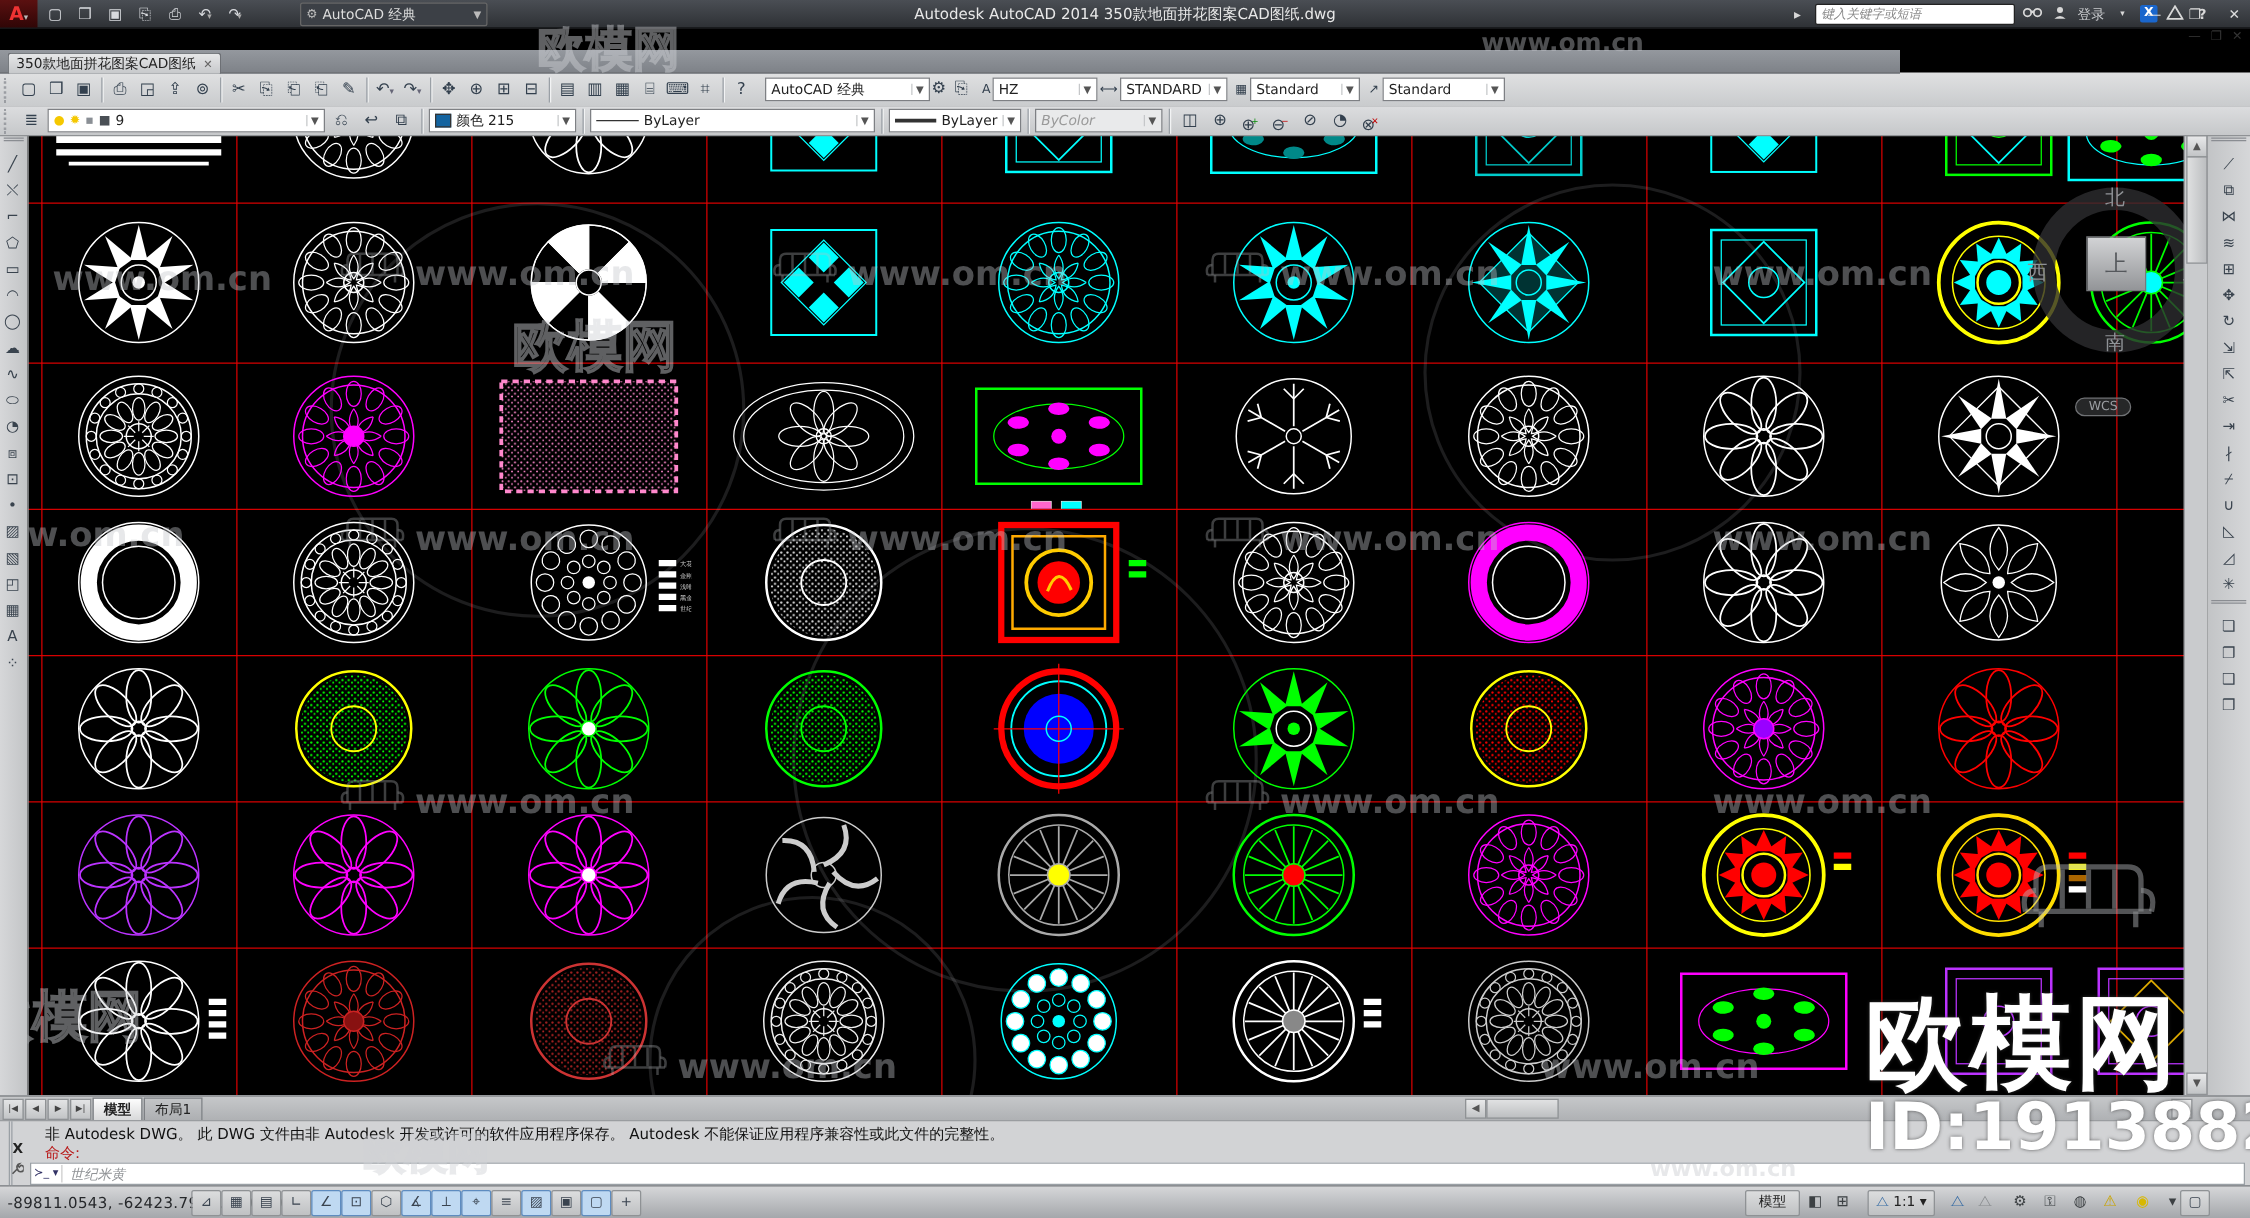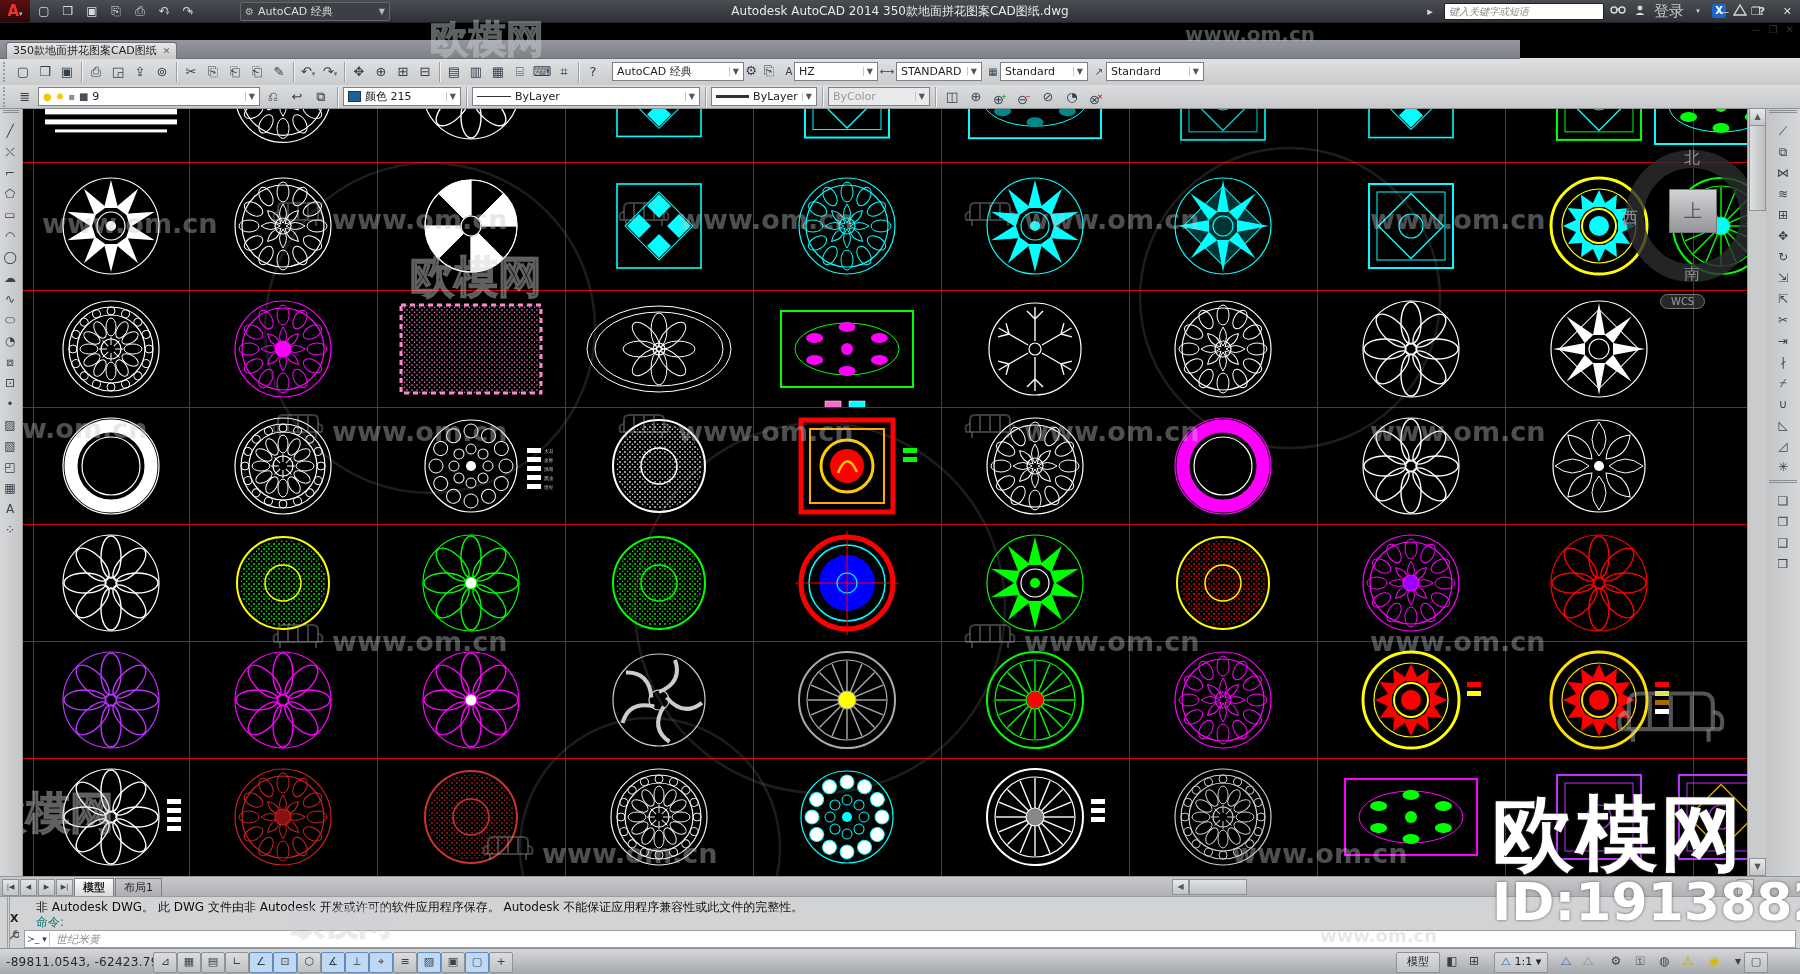--- a/index.html
+++ b/index.html
@@ -72,21 +72,21 @@
   .laytab{height:17px;font-size:11px;color:#222;padding:0 8px;line-height:17px;border:1px solid #7d8084;}
   .laytab.active{background:linear-gradient(#fdfdfd,#d8d9da);font-weight:bold;}
   .laytab.idle{background:linear-gradient(#c3c5c7,#adafb2);}
   .hthumb{position:absolute;top:2px;height:14px;background:linear-gradient(#e0e1e2,#bdbfc1);border:1px solid #8f9295;}
   
   .cmd{left:0;top:896px;width:1800px;height:52px;background:#d2d3d5;border-top:1px solid #9a9da0;z-index:25;font-size:12px;color:#111;}
   .cmdgrip{left:0;top:0;width:7px;height:52px;border-right:3px double #9aa0a5;}
   .cmdx{left:10px;top:15px;font-size:11px;font-weight:bold;color:#222;}
   .cmdwrench{left:8px;top:33px;font-size:11px;color:#444;}
   .cmdline1{left:36px;top:2px;font-size:12px;color:#111;}
-  .cmdline2{left:36px;top:17px;font-size:12px;color:#0f766e;}
+  .cmdline2{left:36px;top:17px;font-size:12px;color:#b91c1c;}
   .cmdinput{left:24px;top:33px;width:1770px;height:16px;background:#fff;border:1px solid #9aa0a5;display:flex;align-items:center;}
   .cmdbtn{width:24px;height:14px;border-right:1px solid #ccc;font-size:9px;color:#336;text-align:center;line-height:14px;}
   .cmdph{color:#909396;font-style:italic;font-size:11px;margin-left:6px;}
   
   .status{left:0;top:948px;width:1800px;height:26px;background:linear-gradient(#d6d7d9,#a3a6aa);border-top:1px solid #8c8f93;z-index:25;}
   .coords{left:6px;top:6px;font-size:12px;color:#26282b;letter-spacing:.3px;}
   .tgl{position:absolute;top:3px;width:22px;height:19px;background:linear-gradient(#dcddde,#bfc1c3);border:1px solid #8f9295;border-radius:2px;text-align:center;line-height:18px;font-size:11px;color:#3a4450;}
   .tgl.on{background:#bfd9f2;border-color:#5e8cc0;}
   .stbtn{position:absolute;top:3px;height:19px;background:linear-gradient(#dcddde,#bfc1c3);border:1px solid #8f9295;border-radius:2px;font-size:11px;color:#222;text-align:center;line-height:18px;}
   .stic{position:absolute;top:3px;width:20px;height:19px;text-align:center;line-height:18px;font-size:12px;color:#3c4043;}
@@ -125,21 +125,21 @@
             <circle cx="12" cy="6" r="3" fill="none" stroke="#d8d8d8" stroke-width="1.4"></circle>
             <rect x="6.5" y="4.5" width="3" height="2" fill="#d8d8d8"></rect>
           </svg>
       </span>
       <span class="titlebtn">
         <svg width="12" height="12" viewBox="0 0 12 12">
             <circle cx="6" cy="4" r="2.4" fill="#d8d8d8"></circle>
             <path d="M1.5,11 Q6,6.5 10.5,11 Z" fill="#d8d8d8"></path>
           </svg>
       </span>
-      <span style="color:#c9cbce;font-size:15px;">登录</span>
+      <span style="color:#c9cbce;font-size:11px;">登录</span>
       <span class="titlebtn" style="font-size:7px;">▾</span>
       <span class="xchg">X</span>
       <span class="titlebtn">
         <svg width="14" height="12" viewBox="0 0 14 12">
             <path d="M7,1 L13,11 L1,11 Z" fill="none" stroke="#d8d8d8" stroke-width="1.4"></path>
           </svg>
       </span>
       <span class="titlebtn" style="font-weight:bold;">?</span>
     </div>
     <div class="abs winbtns">
@@ -251,21 +251,21 @@
           <span>ByLayer</span>
           <span class="arr">▼</span>
         </div>
         <span class="tsep"></span>
         <div class="dd" style="width: 96px;">
           <span class="ltline" style="border-top-width:3px;"></span>
           <span>ByLayer</span>
           <span class="arr">▼</span>
         </div>
         <span class="tsep"></span>
-        <div class="dd gray" style="width: 92px;">
+        <div class="dd gray" style="width: 92px; font-style: italic;">
           <span>ByColor</span>
           <span class="arr">▼</span>
         </div>
         <span class="tsep"></span>
         <span class="tbtn">◫</span>
         <span class="tbtn">⊕</span>
         <span class="tbtn">⊕<sup style="font-size:7px;color:#0a8a0a;margin-left:-3px;">+</sup></span>
         <span class="tbtn">⊖<sup style="font-size:7px;color:#c00000;margin-left:-3px;">−</sup></span>
         <span class="tbtn">⊘</span>
         <span class="tbtn">◔</span>
@@ -3034,21 +3034,21 @@
             <line x1="38" y1="6" x2="38" y2="21"></line>
           </g>
         </svg></span>
       <div class="vcube" style="left: 1582px; top: 22px; width: 170px; height: 200px;">
         <div class="vring" style="left: 22px; top: 20px;"></div>
         <div class="vlabel" style="left: 80px; top: 18px;">北</div>
         <div class="vlabel" style="left: 18px; top: 78px;">西</div>
         <div class="vlabel" style="left: 142px; top: 78px;">东</div>
         <div class="vlabel" style="left: 80px; top: 134px;">南</div>
         <div class="vtop" style="left: 65px; top: 59px;">上</div>
-        <div class="wcspill" style="left: 56px; top: 164px;">WCS</div>
+        <div class="wcspill" style="left: 56px; top: 188px;">WCS</div>
       </div>
     </div>
 
   <div class="abs vscroll">
     <div class="sbtn" style="top:0;">▲</div>
     <div class="sthumb" style="top:17px;height:84px;"></div>
     <div class="sbtn" style="bottom:0;">▼</div>
   </div>
 
   <div class="abs tabrow">

